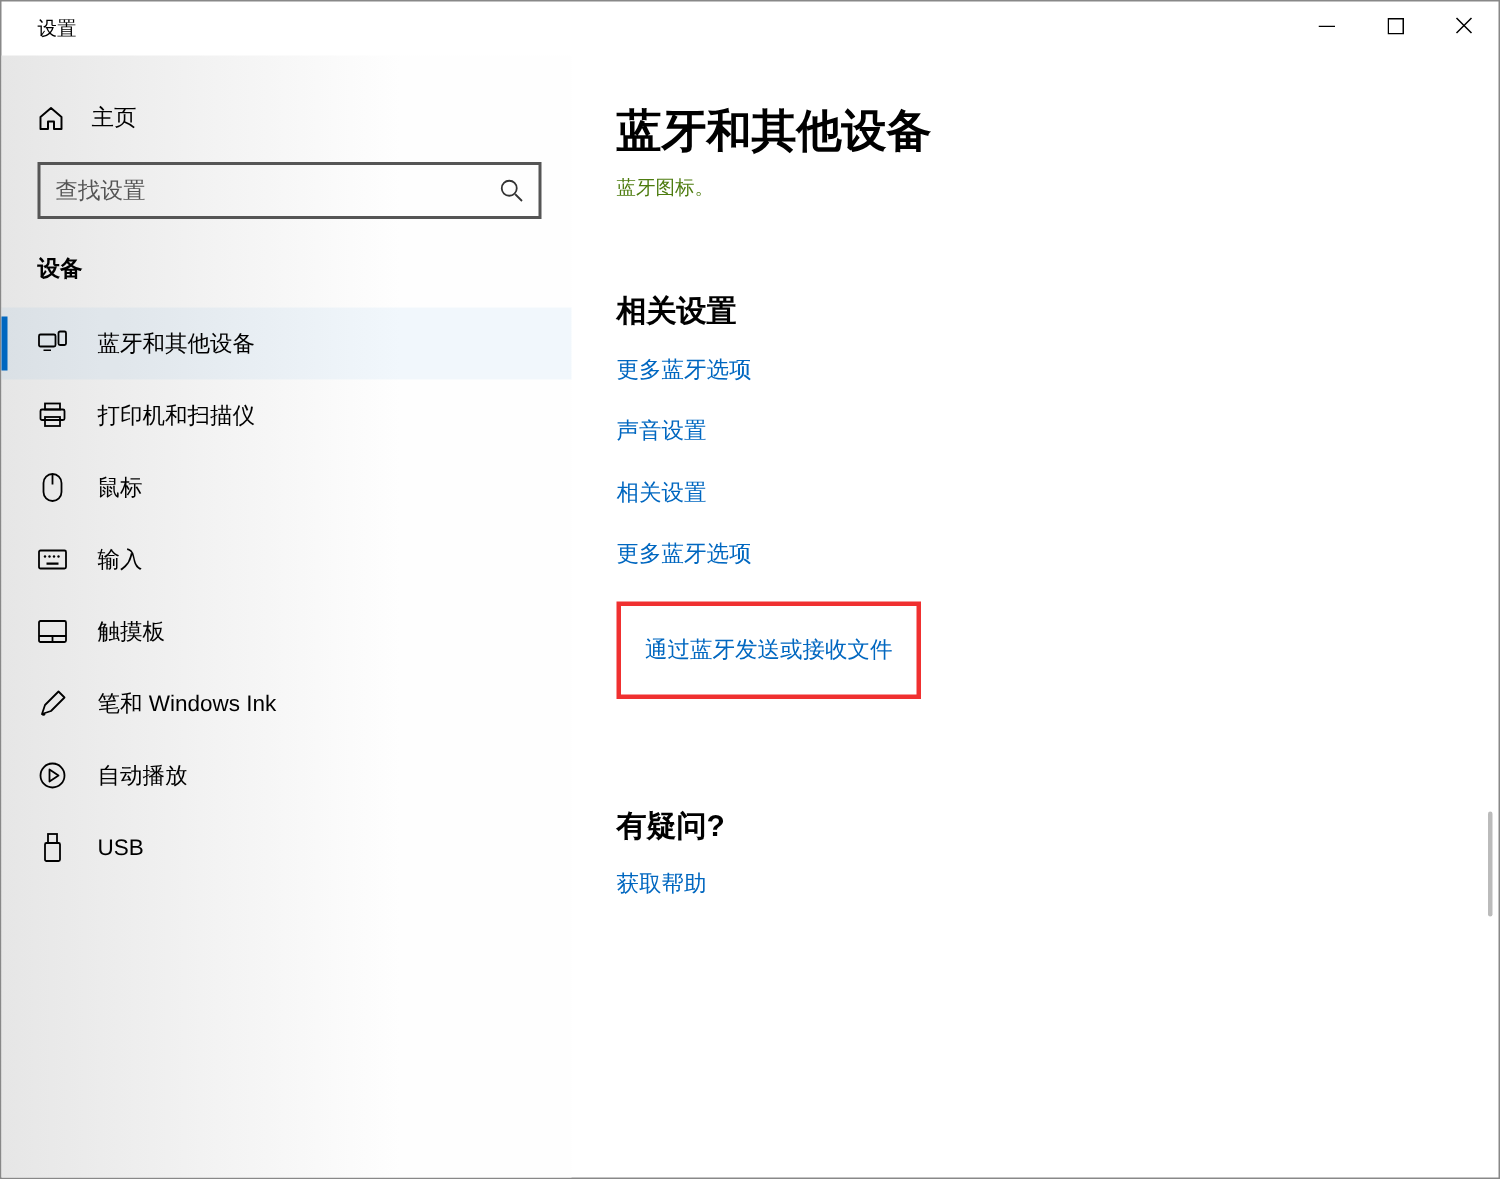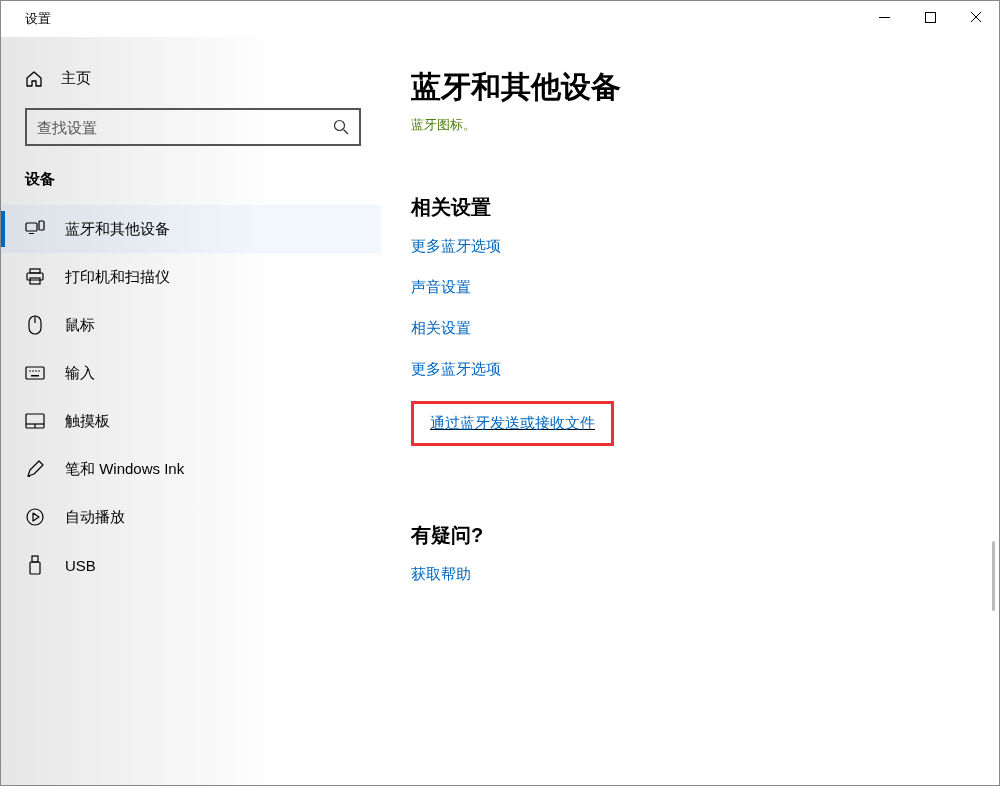--- a/index.html
+++ b/index.html
@@ -19,23 +19,23 @@
   .section-label { font-size: 15px; font-weight: 700; padding: 4px 24px 16px 24px; }
   .nav-item { display: flex; align-items: center; gap: 20px; padding: 14px 24px 14px 24px; cursor: pointer; font-size: 15px; }
   .nav-item .icon { width: 20px; height: 20px; display: flex; align-items: center; justify-content: center; }
   .nav-item.selected { background: rgba(0,120,215,0.05); position: relative; }
   .nav-item.selected::before { content: ""; position: absolute; left: 0; top: 6px; bottom: 6px; width: 4px; background: #0067c0; }
   .content { flex: 1; padding: 30px 40px 30px 30px; overflow: hidden; }
   .content h1 { font-size: 30px; font-weight: 600; margin-bottom: 8px; }
   .subtext { font-size: 13px; color: #4d7c0f; margin-bottom: 60px; }
   .section-title { font-size: 20px; font-weight: 600; margin-bottom: 16px; }
   .link { color: #0067c0; font-size: 15px; display: block; margin-bottom: 22px; cursor: pointer; width: fit-content; }
-  .highlight-box { border: 3px solid #f03030; padding: 10px 16px; display: inline-block; margin-bottom: 40px; text-decoration: underline; }
+  .highlight-box { border: 3px solid #f03030; padding: 20px 16px; display: inline-block; margin-bottom: 52px; }
   .highlight-box .link { margin-bottom: 0; }
-  .question-section { margin-top: 36px; }
+  .question-section { margin-top: 19px; }
   .improve-section { margin-top: 30px; }
   .scrollbar-stub { position: absolute; right: 4px; top: 540px; width: 3px; height: 70px; background: #bbb; border-radius: 2px; }
   svg { display: block; }
 </style>
 </head>
 <body>
 
 <div class="window">
   <div class="titlebar">
     <span class="titlebar-title">设置</span>

